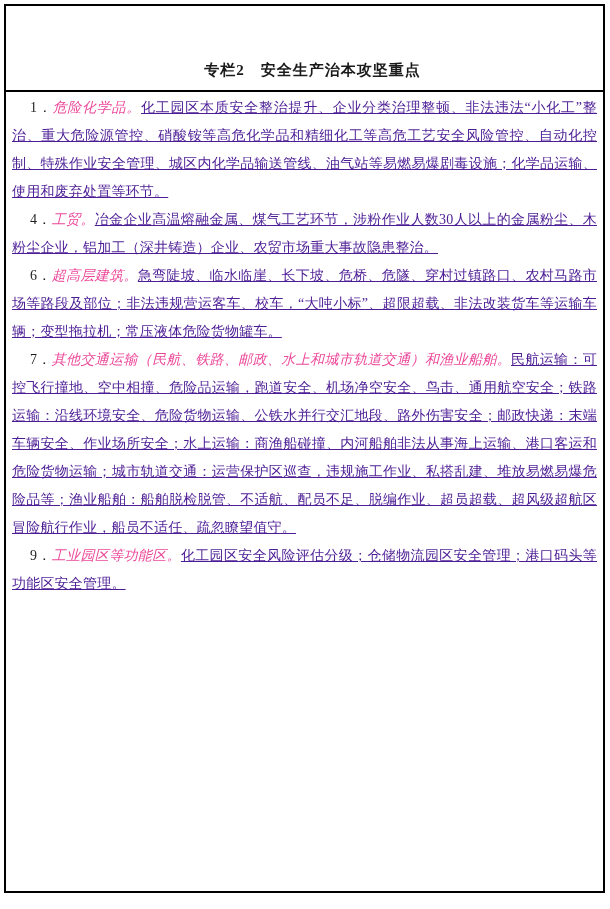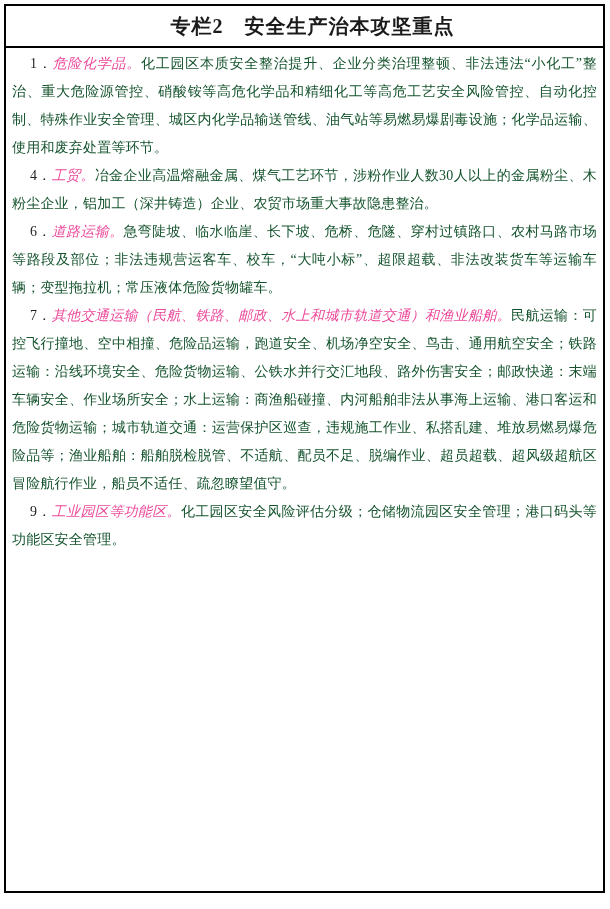--- a/index.html
+++ b/index.html
@@ -20,27 +20,28 @@
     left: 4px;
     top: 4px;
     width: 601px;
     height: 889px;
     border: 2px solid #000000;
     box-sizing: border-box;
     background: #ffffff;
   }
   .box-title {
     text-align: center;
-    font-size: 20px;
+    font-size: 15px;
     line-height: 17px;
     font-weight: bold;
     color: #1a1a1a;
     padding: 12px 0 11px 16px;
     border-bottom: 2px solid #000000;
     letter-spacing: 1px;
+    margin-top: 44px;
   }
   .box-content {
     padding: 2px 6px 0 6px;
   }
   .para {
     margin: 0;
     font-size: 14px;
     line-height: 28px;
     color: #1f1f1f;
     text-align: justify;
@@ -50,38 +51,39 @@
   .para .num {
     font-style: normal;
     color: #1f1f1f;
   }
   .para .lead {
     font-style: italic;
     color: #ec4899;
   }
   .para .body {
     font-style: normal;
-    color: #14532d;
+    color: #4c1d95;
+    text-decoration: underline;
   }
 </style>
 </head>
 <body>
 
 <div class="page">
   <div class="column-box">
     <div class="box-title">专栏2　安全生产治本攻坚重点</div>
     <div class="box-content">
   <p class="para"><span class="num">1．</span><span class="lead">危险化学品。</span><span class="body">化工园区本质安全整治提升、企业分类治理整顿、非法违法“小化工”整治、重大危险源管控、硝酸铵等高危化学品和精细化工等高危工艺安全风险管控、自动化控制、特殊作业安全管理、城区内化学品输送管线、油气站等易燃易爆剧毒设施；化学品运输、使用和废弃处置等环节。</span></p>
 
 
 
   <p class="para"><span class="num">4．</span><span class="lead">工贸。</span><span class="body">冶金企业高温熔融金属、煤气工艺环节，涉粉作业人数30人以上的金属粉尘、木粉尘企业，铝加工（深井铸造）企业、农贸市场重大事故隐患整治。</span></p>
 
 
-  <p class="para"><span class="num">6．</span><span class="lead">道路运输。</span><span class="body">急弯陡坡、临水临崖、长下坡、危桥、危隧、穿村过镇路口、农村马路市场等路段及部位；非法违规营运客车、校车，“大吨小标”、超限超载、非法改装货车等运输车辆；变型拖拉机；常压液体危险货物罐车。</span></p>
+  <p class="para"><span class="num">6．</span><span class="lead">超高层建筑。</span><span class="body">急弯陡坡、临水临崖、长下坡、危桥、危隧、穿村过镇路口、农村马路市场等路段及部位；非法违规营运客车、校车，“大吨小标”、超限超载、非法改装货车等运输车辆；变型拖拉机；常压液体危险货物罐车。</span></p>
 
   <p class="para"><span class="num">7．</span><span class="lead">其他交通运输（民航、铁路、邮政、水上和城市轨道交通）和渔业船舶。</span><span class="body">民航运输：可控飞行撞地、空中相撞、危险品运输，跑道安全、机场净空安全、鸟击、通用航空安全；铁路运输：沿线环境安全、危险货物运输、公铁水并行交汇地段、路外伤害安全；邮政快递：末端车辆安全、作业场所安全；水上运输：商渔船碰撞、内河船舶非法从事海上运输、港口客运和危险货物运输；城市轨道交通：运营保护区巡查，违规施工作业、私搭乱建、堆放易燃易爆危险品等；渔业船舶：船舶脱检脱管、不适航、配员不足、脱编作业、超员超载、超风级超航区冒险航行作业，船员不适任、疏忽瞭望值守。</span></p>
 
 
   <p class="para"><span class="num">9．</span><span class="lead">工业园区等功能区。</span><span class="body">化工园区安全风险评估分级；仓储物流园区安全管理；港口码头等功能区安全管理。</span></p>
 
 </div>
   </div>
 </div>
 

